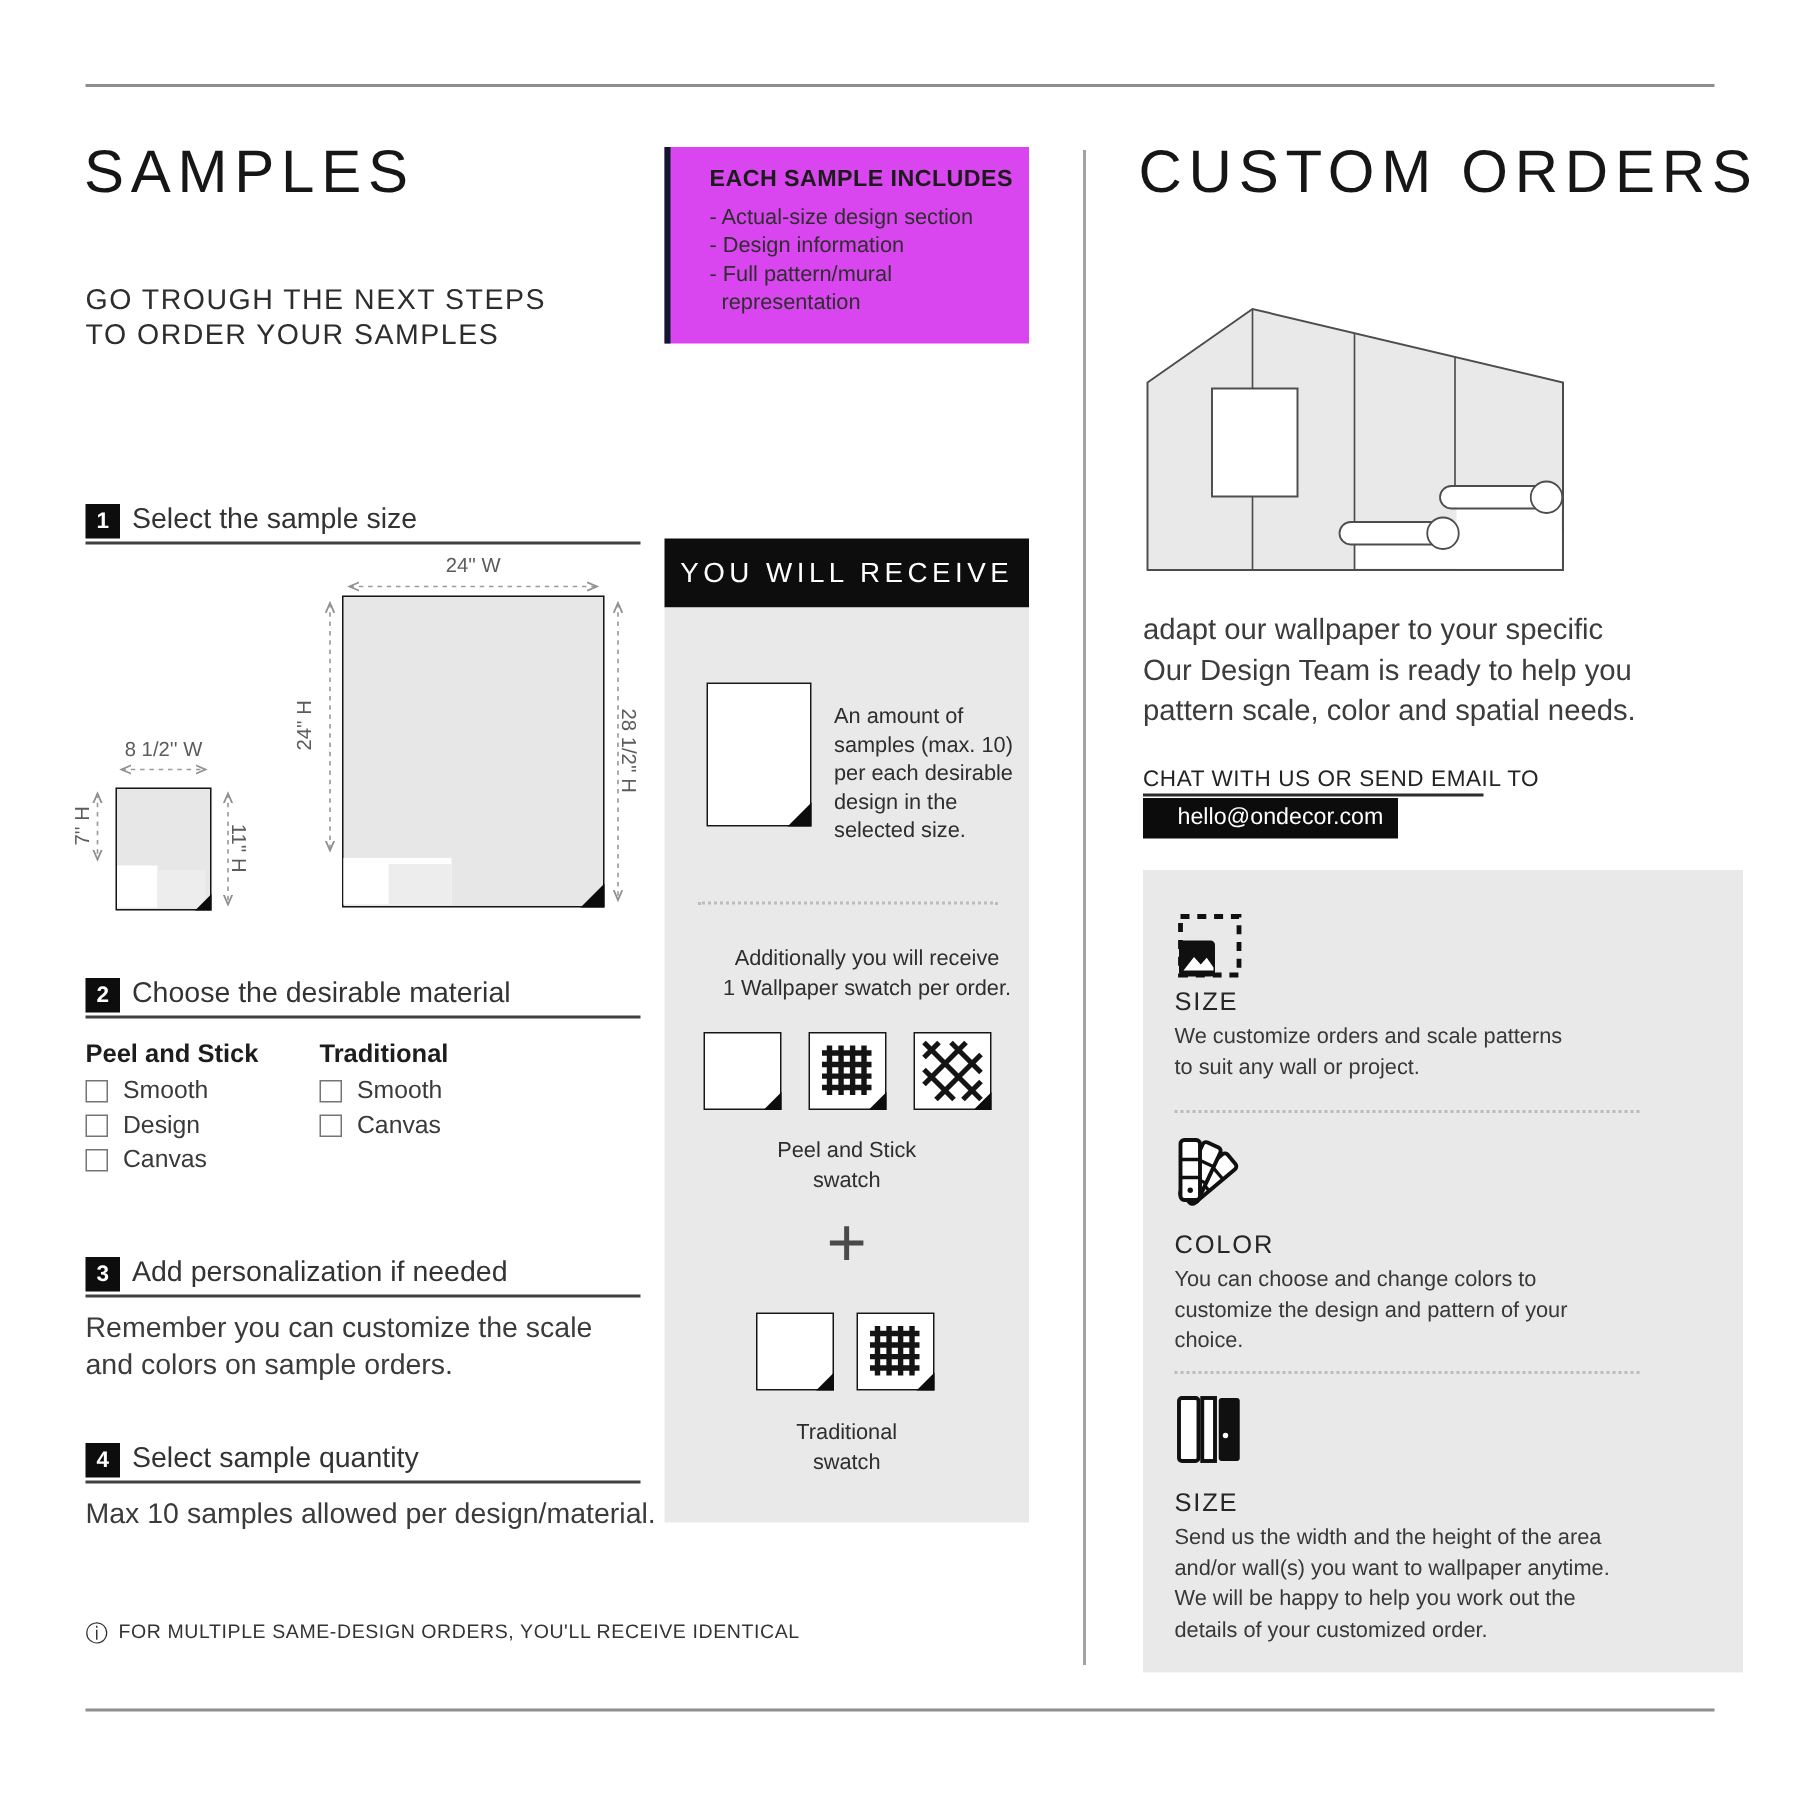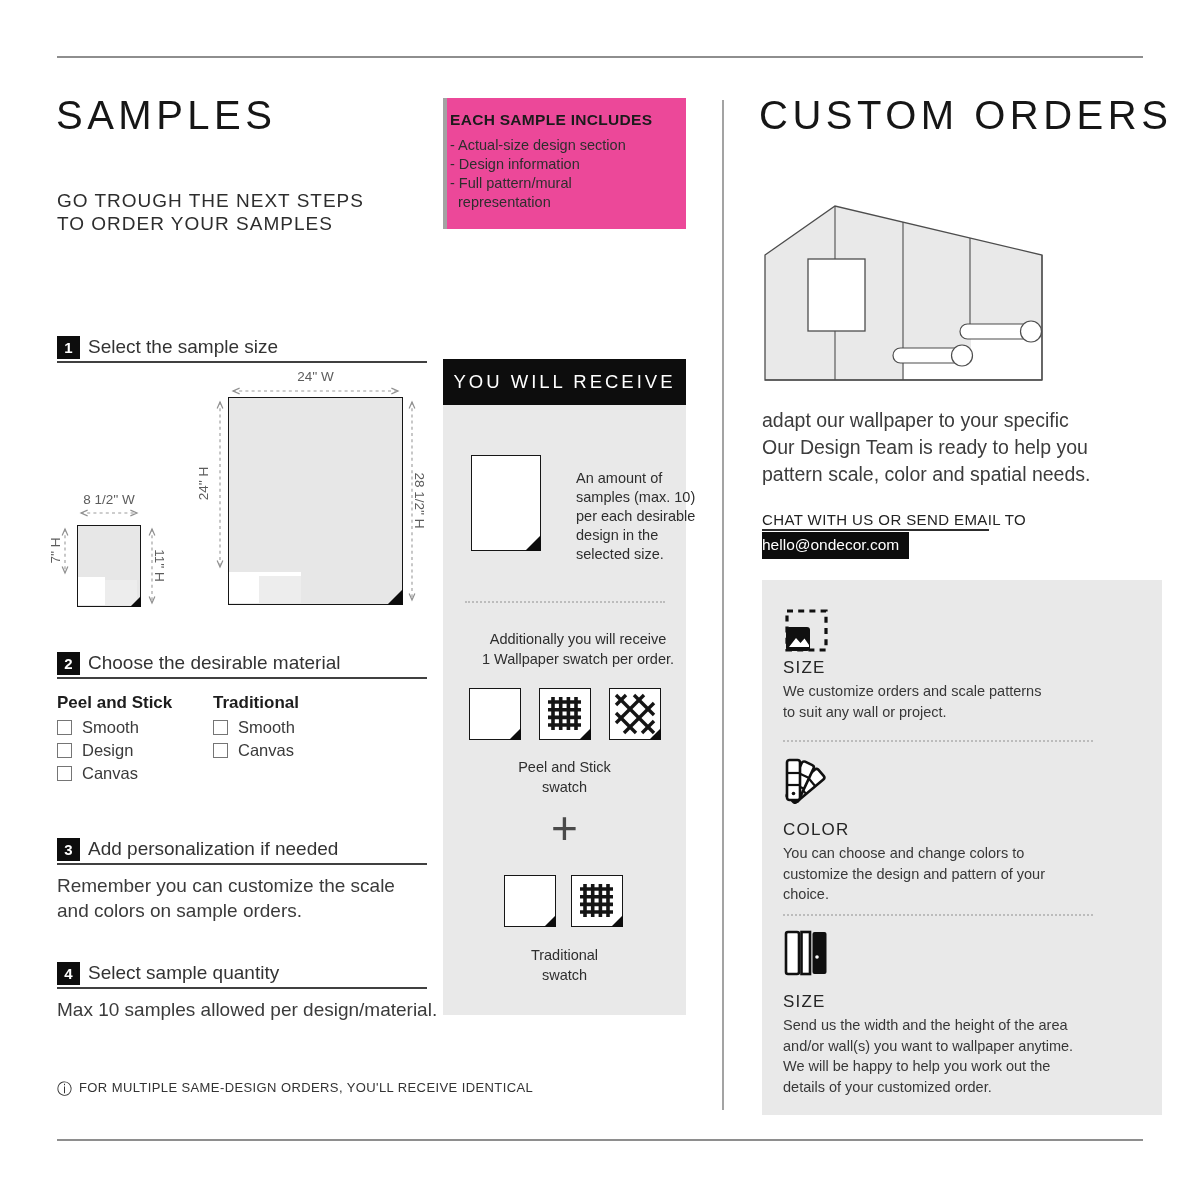--- a/index.html
+++ b/index.html
@@ -20,37 +20,37 @@
   .fold.sm{border-left-width:11px;border-bottom-width:11px;}
   .fold.md{border-left-width:16px;border-bottom-width:16px;}
   .dim-label{position:absolute;font-size:13.5px;color:#5c5c5c;white-space:nowrap;text-align:center;}
   .mat-title{font-size:17px;font-weight:700;color:#1d1d1d;white-space:nowrap;}
   .mat-row{display:flex;align-items:center;font-size:16.5px;color:#3a3a3a;white-space:nowrap;}
   .cbx{display:inline-block;width:13px;height:13px;border:1.5px solid #757575;margin-right:10px;flex:none;}
   .body19{font-size:19px;color:#3b3b3b;line-height:25px;white-space:nowrap;}
   .foot-line{font-size:13px;letter-spacing:0.4px;color:#333333;line-height:18px;white-space:nowrap;}
   
   .panel{background:#e9e9e9;}
-  .includes-box{border-left:4px solid #a3a3a3;background:#ec4899;box-sizing:border-box;padding:13px 14px 12px 3px;}
+  .includes-box{border-left:4px solid #0f172a;background:#d946ef;box-sizing:border-box;padding:13px 14px 12px 26px;}
   .includes-title{font-size:15.5px;font-weight:700;letter-spacing:0.3px;color:#1b1b1b;margin-bottom:7px;white-space:nowrap;}
   .includes-item{font-size:14.5px;color:#2e2e2e;line-height:19px;padding-left:8px;text-indent:-8px;}
   .receive-header{background:#0d0d0d;color:#ffffff;font-size:18.5px;letter-spacing:3px;
                   display:flex;align-items:center;justify-content:center;white-space:nowrap;}
-  .mid-text{font-size:14.5px;color:#2e2e2e;line-height:19px;white-space:nowrap;margin-left:20px;}
+  .mid-text{font-size:14.5px;color:#2e2e2e;line-height:19px;white-space:nowrap;}
   .mid-center{text-align:center;font-size:14.5px;color:#2e2e2e;line-height:20px;white-space:nowrap;}
   .dotted{border-top:2px dotted #bcbcbc;height:0;}
   .swatch{width:52px;height:52px;background:#ffffff;border:1.6px solid #161616;position:absolute;box-sizing:border-box;}
   .swatch .fold{border-left-width:12px;border-bottom-width:12px;}
   .plus-glyph{font-size:46px;font-weight:400;color:#4a4a4a;line-height:46px;text-align:center;}
   
   .intro-line{font-size:19.5px;color:#3c3c3c;line-height:27px;white-space:nowrap;}
   .chat-label{font-size:15px;letter-spacing:0.4px;color:#232323;white-space:nowrap;}
   .chat-rule{height:1.6px;background:#2c2c2c;}
   .email-badge{display:inline-block;background:#0c0c0c;color:#ffffff;font-size:15.5px;
-               padding:4px 10px 5px 0;white-space:nowrap;}
+               padding:4px 10px 5px 23px;white-space:nowrap;}
   .card{background:#e9e9e9;}
   .card-title{font-size:17px;letter-spacing:1.2px;color:#262626;white-space:nowrap;}
   .card-line{font-size:14.5px;color:#383838;line-height:20.5px;white-space:nowrap;}
   .rule-h{background:#8e8e8e;}
   .divider-v{background:#a3a3a3;}
 </style>
 </head>
 <body>
 
 <div class="abs rule-h" style="left:57px;top:56px;width:1086px;height:2px;"></div>

